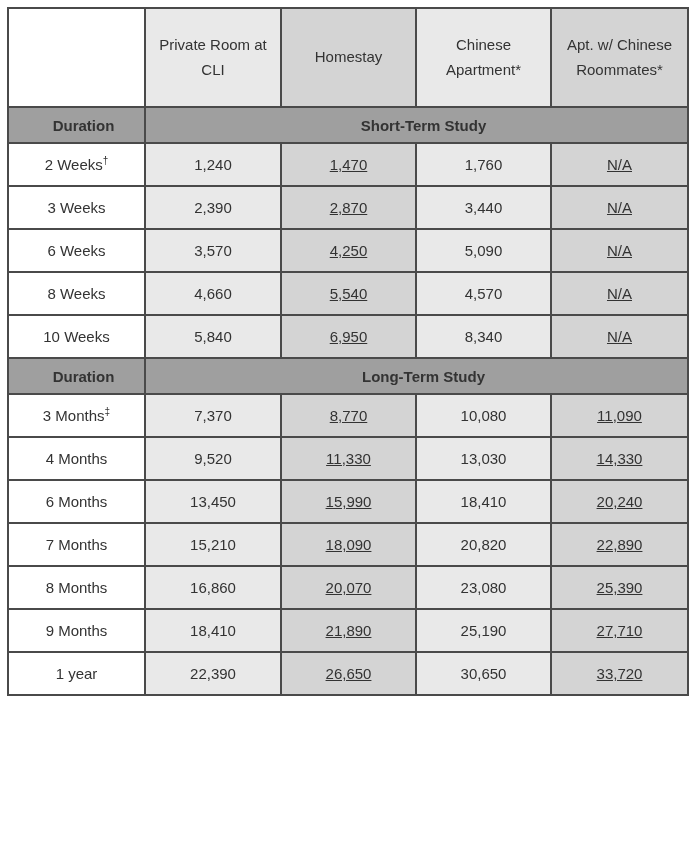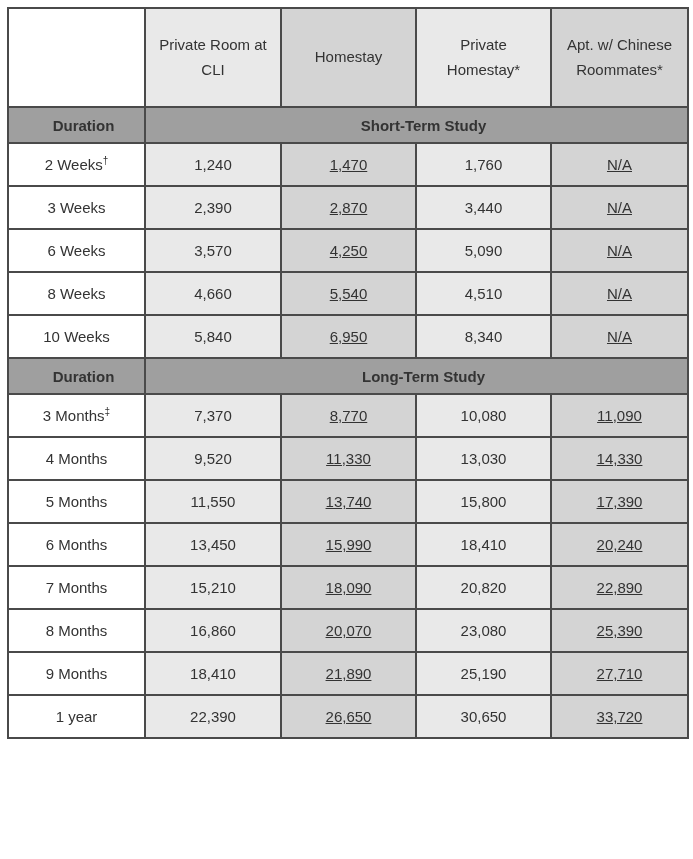--- a/index.html
+++ b/index.html
@@ -78,21 +78,21 @@
       <col style="width:136px">
       <col style="width:135px">
       <col style="width:135px">
       <col style="width:137px">
     </colgroup>
     <thead>
       <tr class="header-row">
         <th class="empty-cell"></th>
         <th class="col-light">Private Room at CLI</th>
         <th class="col-dark">Homestay</th>
-        <th class="col-light">Private Homestay*</th>
+        <th class="col-light">Chinese Apartment*</th>
         <th class="col-dark">Apt. w/ Chinese Roommates*</th>
       </tr>
     </thead>
     <tbody>
   <tr class="section-row">
     <td>Duration</td>
     <td colspan="4">Short-Term Study</td>
   </tr>
 
   <tr class="data-row">
@@ -116,21 +116,21 @@
     <td class="price col-light">3,570</td>
     <td class="price col-dark">4,250</td>
     <td class="price col-light">5,090</td>
     <td class="price col-dark">N/A</td>
   </tr>
 
   <tr class="data-row">
     <td class="row-label">8 Weeks</td>
     <td class="price col-light">4,660</td>
     <td class="price col-dark">5,540</td>
-    <td class="price col-light">4,510</td>
+    <td class="price col-light">4,570</td>
     <td class="price col-dark">N/A</td>
   </tr>
 
   <tr class="data-row">
     <td class="row-label">10 Weeks</td>
     <td class="price col-light">5,840</td>
     <td class="price col-dark">6,950</td>
     <td class="price col-light">8,340</td>
     <td class="price col-dark">N/A</td>
   </tr>
@@ -149,27 +149,20 @@
   </tr>
 
   <tr class="data-row">
     <td class="row-label">4 Months</td>
     <td class="price col-light">9,520</td>
     <td class="price col-dark">11,330</td>
     <td class="price col-light">13,030</td>
     <td class="price col-dark">14,330</td>
   </tr>
 
-  <tr class="data-row">
-    <td class="row-label">5 Months</td>
-    <td class="price col-light">11,550</td>
-    <td class="price col-dark">13,740</td>
-    <td class="price col-light">15,800</td>
-    <td class="price col-dark">17,390</td>
-  </tr>
 
   <tr class="data-row">
     <td class="row-label">6 Months</td>
     <td class="price col-light">13,450</td>
     <td class="price col-dark">15,990</td>
     <td class="price col-light">18,410</td>
     <td class="price col-dark">20,240</td>
   </tr>
 
   <tr class="data-row">

